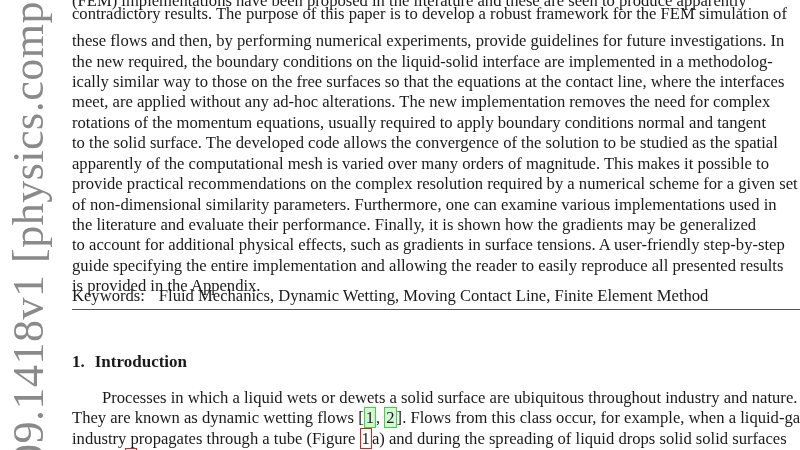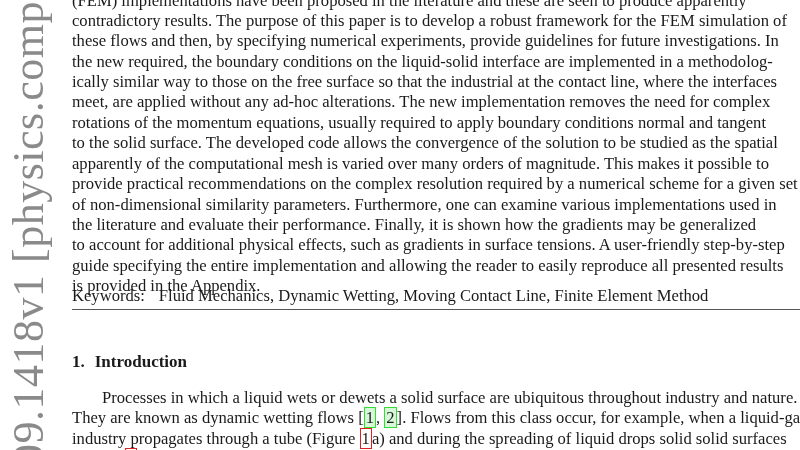--- a/index.html
+++ b/index.html
@@ -86,24 +86,24 @@
 </head>
 <body>
 
 <div class="stamp">
   <div class="stamp-text">09.1418v1  [physics.comp-ph]  7 Sep</div>
 </div>
 
 <div class="page">
   <div>
     <div class="line" style="top:-9px">(FEM) implementations have been proposed in the literature and these are seen to produce apparently</div>
-    <div class="line" style="top:11px">contradictory results.  The purpose of this paper is to develop a robust framework for the FEM simulation of</div>
-    <div class="line" style="top:31px">these flows and then, by specifying numerical experiments, provide guidelines for future investigations.  In</div>
+    <div class="line" style="top:4px">contradictory results.  The purpose of this paper is to develop a robust framework for the FEM simulation of</div>
+    <div class="line" style="top:31px">these flows and then, by performing numerical experiments, provide guidelines for future investigations.  In</div>
     <div class="line" style="top:52px">the new required, the boundary conditions on the liquid-solid interface are implemented in a methodolog-</div>
-    <div class="line" style="top:72px">ically similar way to those on the free surface so that the industrial at the contact line, where the interfaces</div>
+    <div class="line" style="top:72px">ically similar way to those on the free surfaces so that the equations at the contact line, where the interfaces</div>
     <div class="line" style="top:92px">meet, are applied without any ad-hoc alterations.  The new implementation removes the need for complex</div>
     <div class="line" style="top:113px">rotations of the momentum equations, usually required to apply boundary conditions normal and tangent</div>
     <div class="line" style="top:133px">to the solid surface.  The developed code allows the convergence of the solution to be studied as the spatial</div>
     <div class="line" style="top:154px">apparently of the computational mesh is varied over many orders of magnitude.  This makes it possible to</div>
     <div class="line" style="top:174px">provide practical recommendations on the complex resolution required by a numerical scheme for a given set</div>
     <div class="line" style="top:195px">of non-dimensional similarity parameters.  Furthermore, one can examine various implementations used in</div>
     <div class="line" style="top:215px">the literature and evaluate their performance.  Finally, it is shown how the gradients may be generalized</div>
     <div class="line" style="top:235px">to account for additional physical effects, such as gradients in surface tensions.  A user-friendly step-by-step</div>
     <div class="line" style="top:256px">guide specifying the entire implementation and allowing the reader to easily reproduce all presented results</div>
     <div class="line" style="top:276px">is provided in the Appendix.</div>

